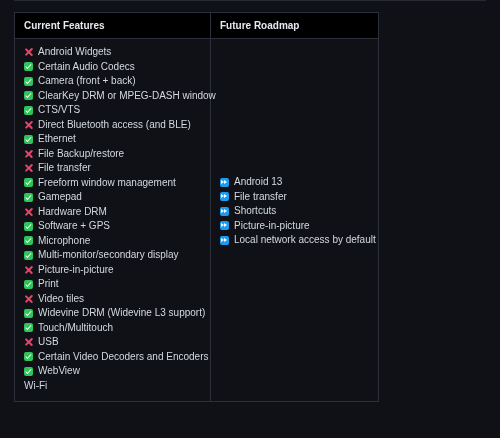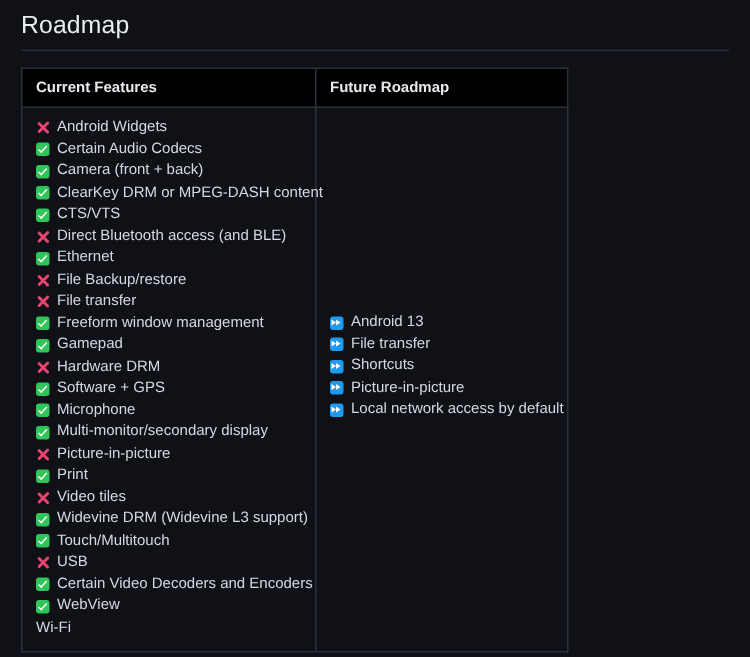--- a/index.html
+++ b/index.html
@@ -175,21 +175,20 @@
     color: #d4d9e1;
     white-space: nowrap;
   }
   .future-spacer { height: 130px; }
 </style>
 </head>
 <body>
 
 <div class="page">
 
-  <h1 class="page-title">Roadmap</h1>
   <div class="title-rule"></div>
 
 
   <div class="table-wrap">
     <table class="roadmap">
       <thead>
         <tr>
           <th class="col-current">Current Features</th>
           <th class="col-future">Future Roadmap</th>
         </tr>
@@ -205,21 +204,21 @@
                 <li>
                   <span class="ico ico-check"></span>
                   <span>Certain Audio Codecs</span>
                 </li>
                 <li>
                   <span class="ico ico-check"></span>
                   <span>Camera (front + back)</span>
                 </li>
                 <li>
                   <span class="ico ico-check"></span>
-                  <span>ClearKey DRM or MPEG-DASH content</span>
+                  <span>ClearKey DRM or MPEG-DASH window</span>
                 </li>
                 <li>
                   <span class="ico ico-check"></span>
                   <span>CTS/VTS</span>
                 </li>
                 <li>
                   <span class="ico ico-x"></span>
                   <span>Direct Bluetooth access (and BLE)</span>
                 </li>
                 <li>

